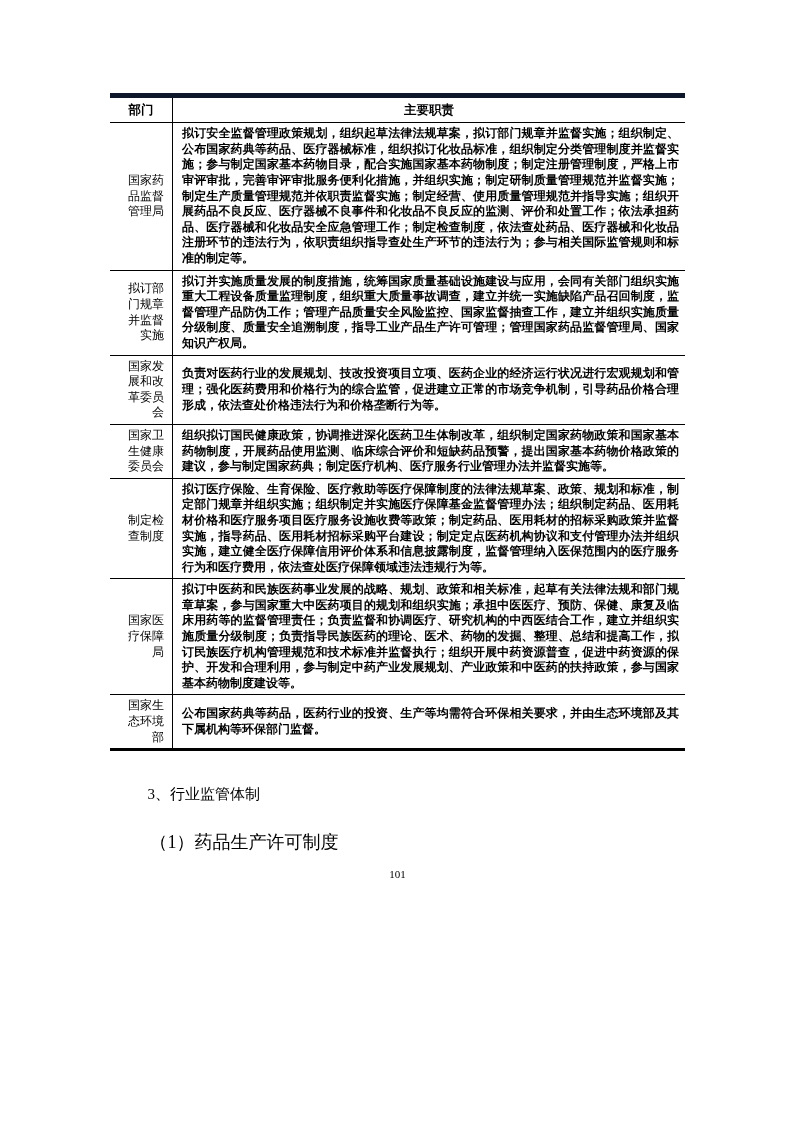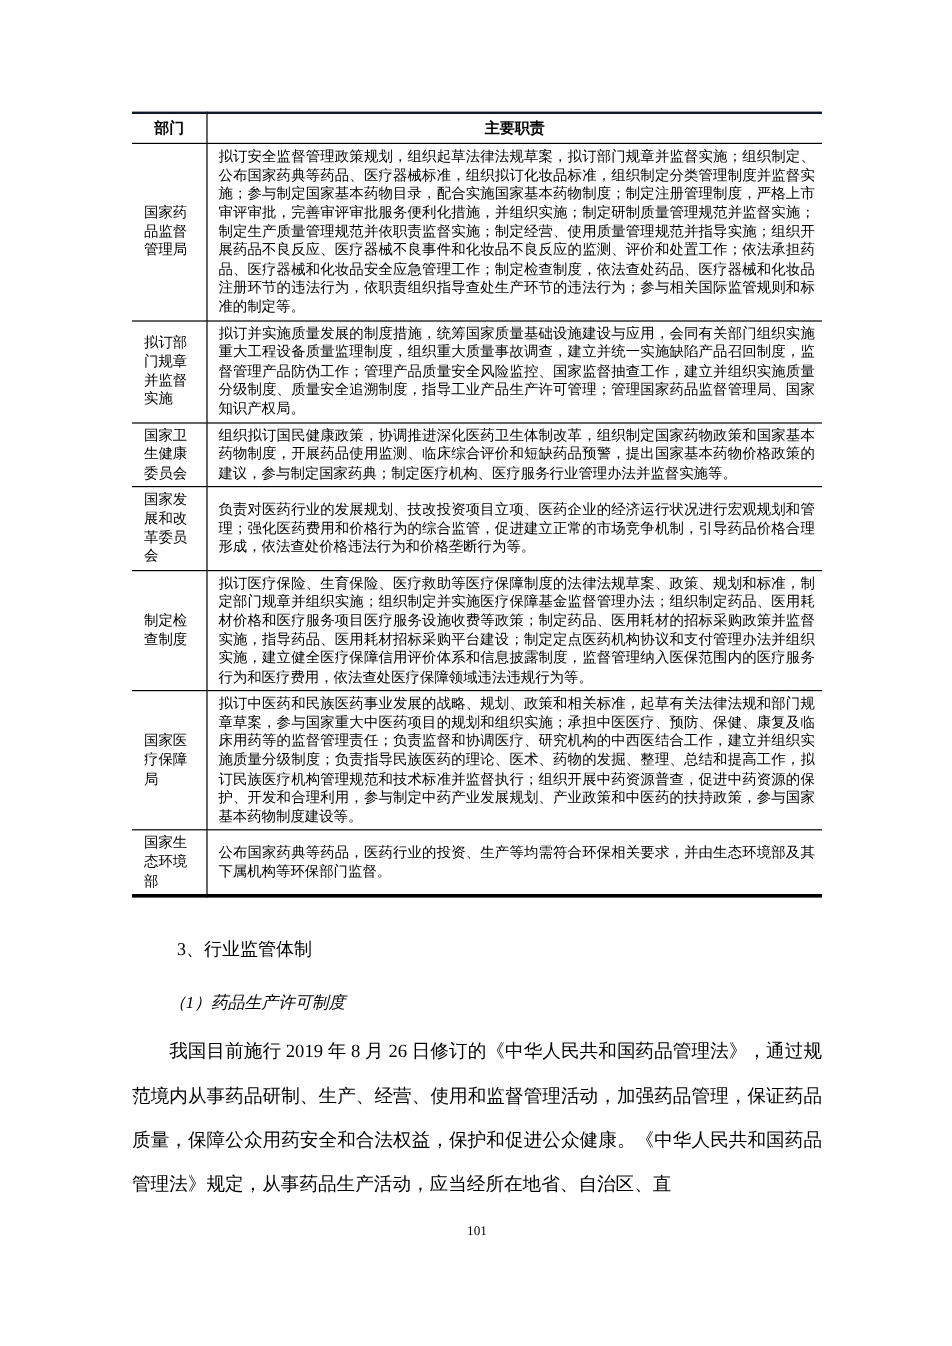--- a/index.html
+++ b/index.html
@@ -22,21 +22,21 @@
   .intro {
     margin: 0 0 15px 0;
     font-size: 15px;
     line-height: 22px;
   }
   table.reg-table {
     width: 100%;
     border-collapse: collapse;
     font-size: 12px;
     line-height: 1.3;
-    border-top: 2px solid #0f172a;
+    border-top: 5px solid #0f172a;
     border-bottom: 3px solid #000;
     table-layout: fixed;
   }
   table.reg-table th,
   table.reg-table td {
     border-bottom: 1px solid #000;
     vertical-align: middle;
   }
   table.reg-table th {
     font-weight: bold;
@@ -46,38 +46,38 @@
   }
   .col-dept {
     width: 54px;
   }
   td.dept-cell, th.col-dept {
     border-right: 1px solid #000;
   }
   td.dept-cell {
     padding: 3px 8px 3px 10px;
     word-break: break-all;
-    text-align: left;
+    text-align: right;
   }
   td.duty-cell {
     padding: 3px 6px 3px 9px;
     text-align: justify;
     text-justify: inter-character;
     word-break: break-all;
+    font-weight: bold;
   }
   .h-level1 {
     margin: 34px 0 0 0;
     font-size: 15px;
     text-indent: 2.5em;
   }
   .h-level2 {
     margin: 26px 0 0 0;
-    font-size: 14px;
+    font-size: 18px;
     text-indent: 2.2em;
-    font-style: italic;
   }
   .body-para {
     margin: 13px 0 0 0;
     font-size: 15.5px;
     line-height: 37px;
     text-align: justify;
     text-justify: inter-character;
     text-indent: 2em;
   }
   .page-number {
@@ -102,43 +102,42 @@
     <tbody>
       <tr>
         <td class="dept-cell">国家药品监督管理局</td>
         <td class="duty-cell">拟订安全监督管理政策规划，组织起草法律法规草案，拟订部门规章并监督实施；组织制定、公布国家药典等药品、医疗器械标准，组织拟订化妆品标准，组织制定分类管理制度并监督实施；参与制定国家基本药物目录，配合实施国家基本药物制度；制定注册管理制度，严格上市审评审批，完善审评审批服务便利化措施，并组织实施；制定研制质量管理规范并监督实施；制定生产质量管理规范并依职责监督实施；制定经营、使用质量管理规范并指导实施；组织开展药品不良反应、医疗器械不良事件和化妆品不良反应的监测、评价和处置工作；依法承担药品、医疗器械和化妆品安全应急管理工作；制定检查制度，依法查处药品、医疗器械和化妆品注册环节的违法行为，依职责组织指导查处生产环节的违法行为；参与相关国际监管规则和标准的制定等。</td>
       </tr>
       <tr>
         <td class="dept-cell">拟订部门规章并监督实施</td>
         <td class="duty-cell">拟订并实施质量发展的制度措施，统筹国家质量基础设施建设与应用，会同有关部门组织实施重大工程设备质量监理制度，组织重大质量事故调查，建立并统一实施缺陷产品召回制度，监督管理产品防伪工作；管理产品质量安全风险监控、国家监督抽查工作，建立并组织实施质量分级制度、质量安全追溯制度，指导工业产品生产许可管理；管理国家药品监督管理局、国家知识产权局。</td>
       </tr>
       <tr>
+        <td class="dept-cell">国家发展和改革委员会</td>
+        <td class="duty-cell">负责对医药行业的发展规划、技改投资项目立项、医药企业的经济运行状况进行宏观规划和管理；强化医药费用和价格行为的综合监管，促进建立正常的市场竞争机制，引导药品价格合理形成，依法查处价格违法行为和价格垄断行为等。</td>
+      </tr>
+      <tr>
         <td class="dept-cell">国家卫生健康委员会</td>
         <td class="duty-cell">组织拟订国民健康政策，协调推进深化医药卫生体制改革，组织制定国家药物政策和国家基本药物制度，开展药品使用监测、临床综合评价和短缺药品预警，提出国家基本药物价格政策的建议，参与制定国家药典；制定医疗机构、医疗服务行业管理办法并监督实施等。</td>
-      </tr>
-      <tr>
-        <td class="dept-cell">国家发展和改革委员会</td>
-        <td class="duty-cell">负责对医药行业的发展规划、技改投资项目立项、医药企业的经济运行状况进行宏观规划和管理；强化医药费用和价格行为的综合监管，促进建立正常的市场竞争机制，引导药品价格合理形成，依法查处价格违法行为和价格垄断行为等。</td>
       </tr>
       <tr>
         <td class="dept-cell">制定检查制度</td>
         <td class="duty-cell">拟订医疗保险、生育保险、医疗救助等医疗保障制度的法律法规草案、政策、规划和标准，制定部门规章并组织实施；组织制定并实施医疗保障基金监督管理办法；组织制定药品、医用耗材价格和医疗服务项目医疗服务设施收费等政策；制定药品、医用耗材的招标采购政策并监督实施，指导药品、医用耗材招标采购平台建设；制定定点医药机构协议和支付管理办法并组织实施，建立健全医疗保障信用评价体系和信息披露制度，监督管理纳入医保范围内的医疗服务行为和医疗费用，依法查处医疗保障领域违法违规行为等。</td>
       </tr>
       <tr>
         <td class="dept-cell">国家医疗保障局</td>
         <td class="duty-cell">拟订中医药和民族医药事业发展的战略、规划、政策和相关标准，起草有关法律法规和部门规章草案，参与国家重大中医药项目的规划和组织实施；承担中医医疗、预防、保健、康复及临床用药等的监督管理责任；负责监督和协调医疗、研究机构的中西医结合工作，建立并组织实施质量分级制度；负责指导民族医药的理论、医术、药物的发掘、整理、总结和提高工作，拟订民族医疗机构管理规范和技术标准并监督执行；组织开展中药资源普查，促进中药资源的保护、开发和合理利用，参与制定中药产业发展规划、产业政策和中医药的扶持政策，参与国家基本药物制度建设等。</td>
       </tr>
       <tr>
         <td class="dept-cell">国家生态环境部</td>
         <td class="duty-cell">公布国家药典等药品，医药行业的投资、生产等均需符合环保相关要求，并由生态环境部及其下属机构等环保部门监督。</td>
       </tr>
     </tbody>
   </table>
 
   <p class="h-level1">3、行业监管体制</p>
 
   <p class="h-level2">（1）药品生产许可制度</p>
 
-  <p class="body-para">我国目前施行 2019 年 8 月 26 日修订的《中华人民共和国药品管理法》，通过规范境内从事药品研制、生产、经营、使用和监督管理活动，加强药品管理，保证药品质量，保障公众用药安全和合法权益，保护和促进公众健康。《中华人民共和国药品管理法》规定，从事药品生产活动，应当经所在地省、自治区、直</p>
 
   <div class="page-number">101</div>
 
 </div>
 
 </body></html>

